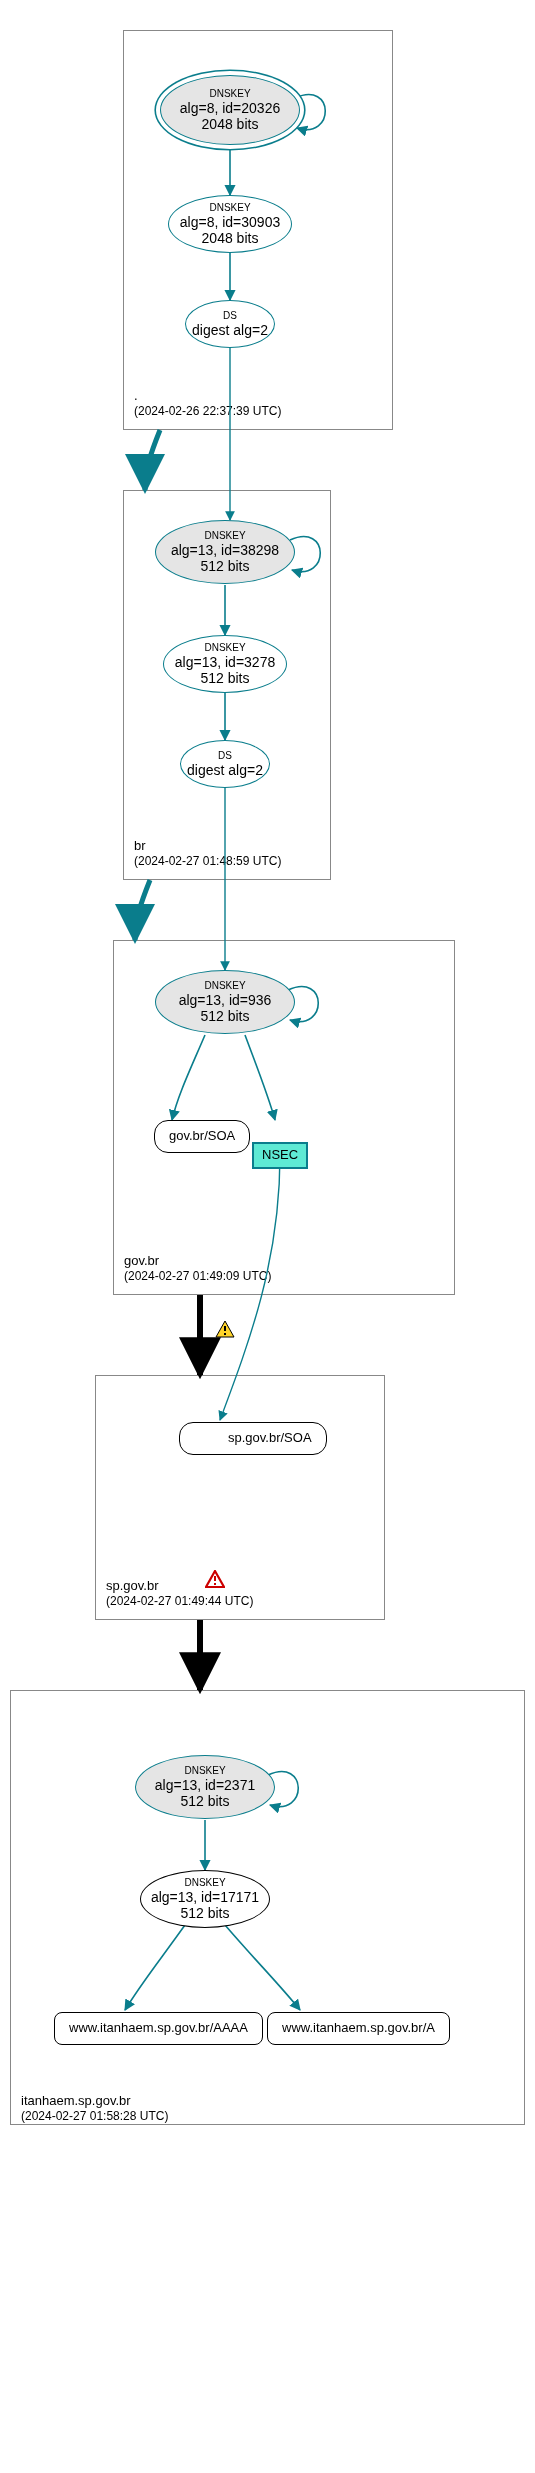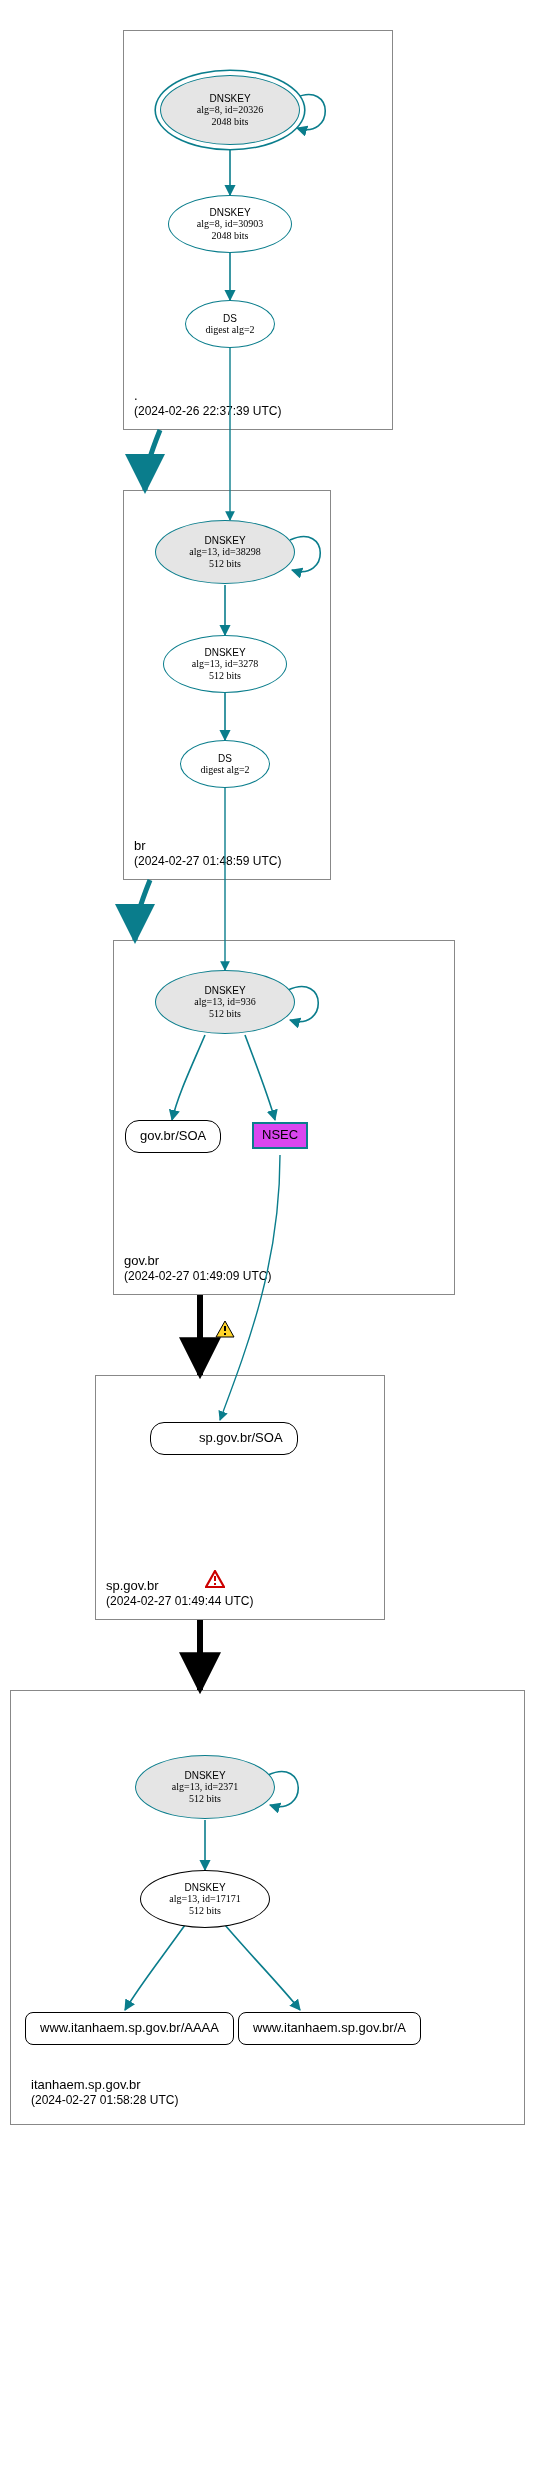--- a/index.html
+++ b/index.html
@@ -52,33 +52,35 @@
     border: 1.6px solid #0a7d8c;
     background: #fff;
   }
   .ellipse.filled {
     background: #e5e5e5;
   }
   .ellipse.dbl {
     box-shadow: 0 0 0 4px #fff, 0 0 0 5.6px #0a7d8c;
   }
   .title { font-weight: 400; font-size: 10px;}
-  .sub { font-size: 10px; font-family: Liberation Serif, serif; }
+  .sub { font-size: 14px; }
   .roundrect {
     border: 1.6px solid #000;
     border-radius: 14px;
     background:#fff;
     padding: 8px 14px;
     font-size: 13px;
+    margin-left: 29px;
   }
   .rect {
     border: 2px solid #0a7d8c;
-    background:#d946ef;
+    background:#5eead4;
     font-size: 13px;
     padding: 4px 8px;
+    margin-top: 20px;
   }
   .warn, .err {
     position:absolute;
     width:20px; height:18px;
   }
   .warn svg, .err svg { width:100%; height:100%;}
 </style>
 </head>
 <body>
 
@@ -106,21 +108,21 @@
   </div>
 
   <div class="zone" style="left:95px; top:1375px; width:290px; height:245px;">
     <div class="zone-label" style="bottom:10px;margin-top:16px;">
       <span class="name">sp.gov.br</span>
       <span class="time">(2024-02-27 01:49:44 UTC)</span>
     </div>
   </div>
 
   <div class="zone" style="left:10px; top:1690px; width:515px; height:435px;">
-    <div class="zone-label" style="bottom:16px;margin-left:10px;">
+    <div class="zone-label" style="bottom:0;">
       <span class="name">itanhaem.sp.gov.br</span>
       <span class="time">(2024-02-27 01:58:28 UTC)</span>
     </div>
   </div>
 
   <svg class="edges" viewBox="0 0 535 2473">
     <defs>
       <marker id="arr-teal" viewBox="0 0 10 10" refX="9" refY="5" markerWidth="7" markerHeight="7" orient="auto-start-reverse">
         <path d="M0,0 L10,5 L0,10 z" fill="#0a7d8c"></path>
       </marker>

